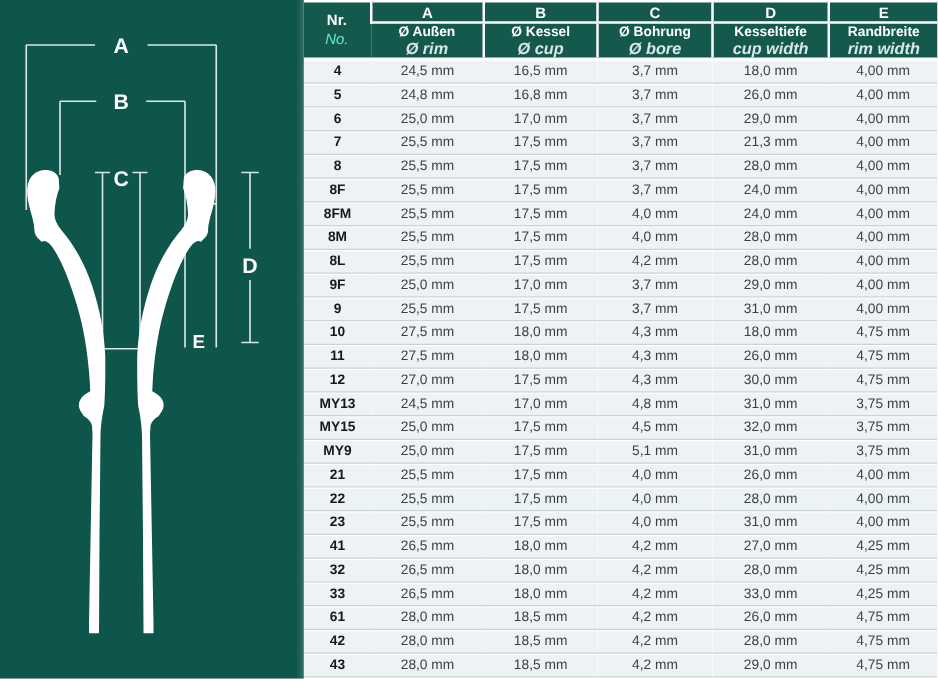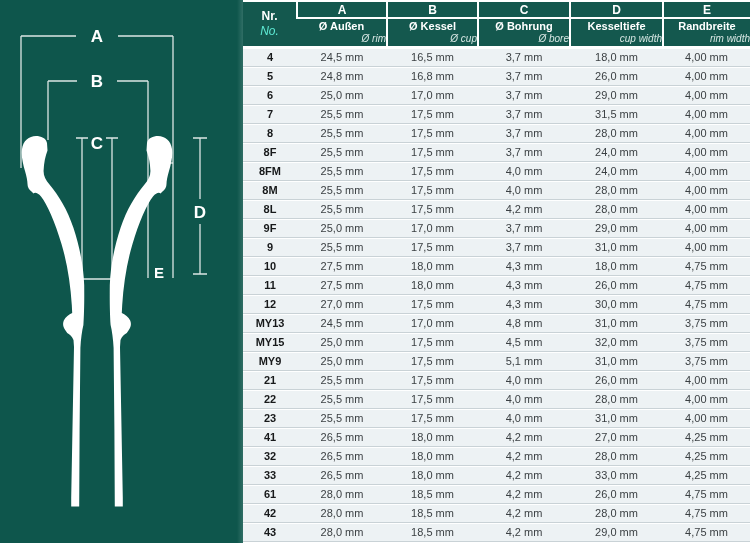--- a/index.html
+++ b/index.html
@@ -36,21 +36,21 @@
   table.spec th{
     background:#14584e;color:#ffffff;font-weight:bold;
     text-align:center;vertical-align:middle;padding:0;
   }
   tr.letters-row th{height:15px;font-size:12px;border-bottom:2px solid #ffffff;}
   tr.names-row th{height:27px;border-bottom:2px solid #ffffff;}
   table.spec thead th + th{border-left:2px solid #ffffff;}
   th.nr-th{font-size:11.5px;line-height:1.25;border-bottom:2px solid #ffffff;}
   th.nr-th .no{font-style:italic;font-weight:normal;color:#5eead4;}
   .col-name{font-size:11px;line-height:13px;}
-  .col-sub{font-size:10px;line-height:12px;font-style:italic;font-weight:normal;color:#d9e8e5;text-align:right;}
+  .col-sub{font-size:13px;line-height:12px;font-style:italic;font-weight:bold;color:#d9e8e5;}
   table.spec tbody td{
     height:18px;background:#edf2f4;
     border-bottom:1px solid #c9d2d6;
     box-shadow:inset 0 1px 0 rgba(255,255,255,.95);
     font-size:11px;color:#3a3f42;text-align:center;vertical-align:middle;
     padding:0;white-space:nowrap;overflow:hidden;
   }
   table.spec tbody td.nr-cell{font-weight:bold;color:#17191a;}
 </style>
 </head>
@@ -179,21 +179,21 @@
             <td>17,0 mm</td>
             <td>3,7 mm</td>
             <td>29,0 mm</td>
             <td>4,00 mm</td>
           </tr>
           <tr>
             <td class="nr-cell">7</td>
             <td>25,5 mm</td>
             <td>17,5 mm</td>
             <td>3,7 mm</td>
-            <td>31,5 mm</td>
+            <td>21,3 mm</td>
             <td>4,00 mm</td>
           </tr>
           <tr>
             <td class="nr-cell">8</td>
             <td>25,5 mm</td>
             <td>17,5 mm</td>
             <td>3,7 mm</td>
             <td>28,0 mm</td>
             <td>4,00 mm</td>
           </tr>

